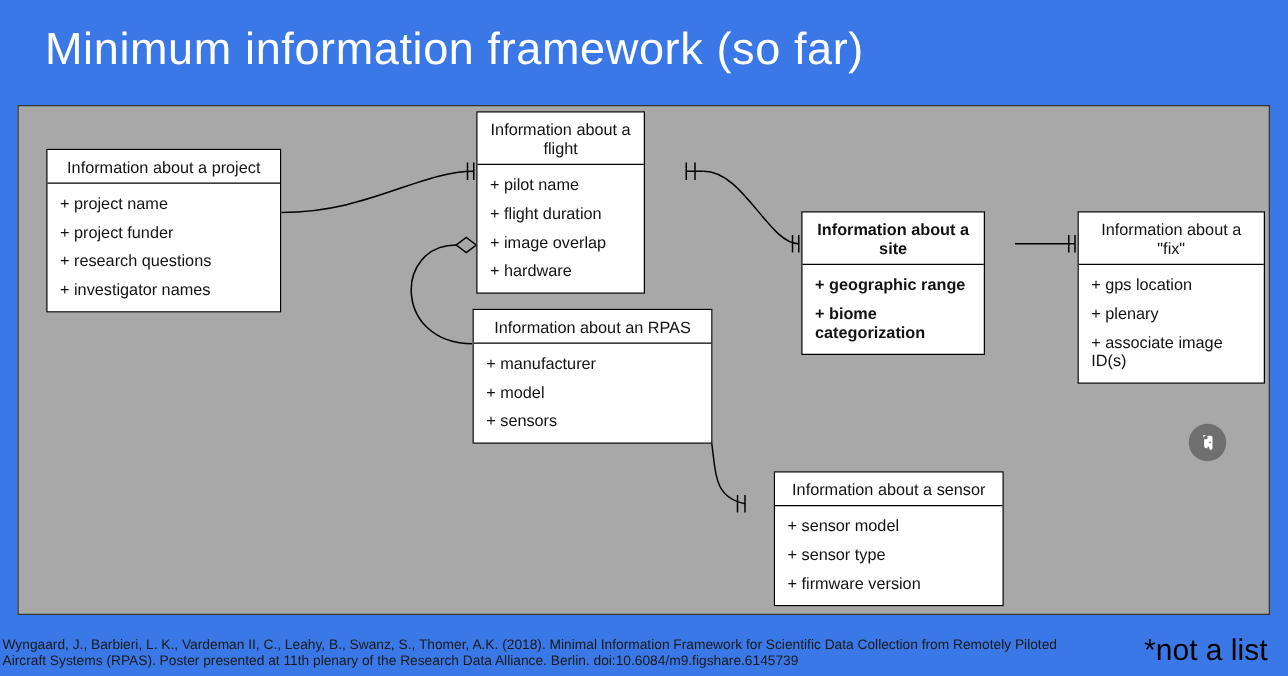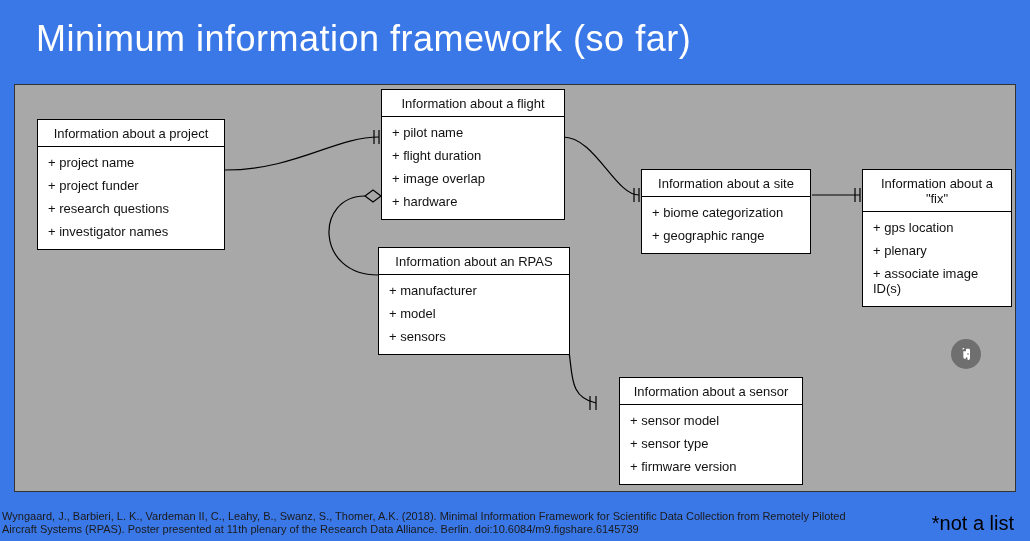--- a/index.html
+++ b/index.html
@@ -60,21 +60,21 @@
     bottom: 4px;
     font-size: 11px;
     color: #1a1a1a;
     line-height: 1.25;
     width: 870px;
   }
   .footnote {
     position: absolute;
     right: 16px;
     bottom: 6px;
-    font-size: 20px;
+    font-size: 24px;
     color: #000;
   }
   .evernote-badge {
     position: absolute;
     right: 34px;
     top: 254px;
     width: 30px;
     height: 30px;
     border-radius: 50%;
     background: #6f6f6f;
@@ -115,35 +115,35 @@
   <div class="box" style="left:22px; top:34px; width:188px;">
     <div class="box-title">Information about a project</div>
     <div class="box-body">
       <div class="attr">+ project name</div>
       <div class="attr">+ project funder</div>
       <div class="attr">+ research questions</div>
       <div class="attr">+ investigator names</div>
     </div>
   </div>
 
-  <div class="box" style="left:366px; top:4px; width:184px;">
+  <div class="box" style="left:366px; top:4px; width:135px;">
     <div class="box-title">Information about a flight</div>
     <div class="box-body">
       <div class="attr">+ pilot name</div>
       <div class="attr">+ flight duration</div>
       <div class="attr">+ image overlap</div>
       <div class="attr">+ hardware</div>
     </div>
   </div>
 
-  <div class="box" style="left:626px; top:84px; width:170px;">
+  <div class="box" style="left:626px; top:84px; width:147px;font-weight:bold;">
     <div class="box-title">Information about a site</div>
     <div class="box-body">
+      <div class="attr">+ geographic range</div>
       <div class="attr">+ biome categorization</div>
-      <div class="attr">+ geographic range</div>
     </div>
   </div>
 
   <div class="box" style="left:847px; top:84px; width:150px;">
     <div class="box-title">Information about a "fix"</div>
     <div class="box-body">
       <div class="attr">+ gps location</div>
       <div class="attr">+ plenary</div>
       <div class="attr">+ associate image ID(s)</div>
     </div>

